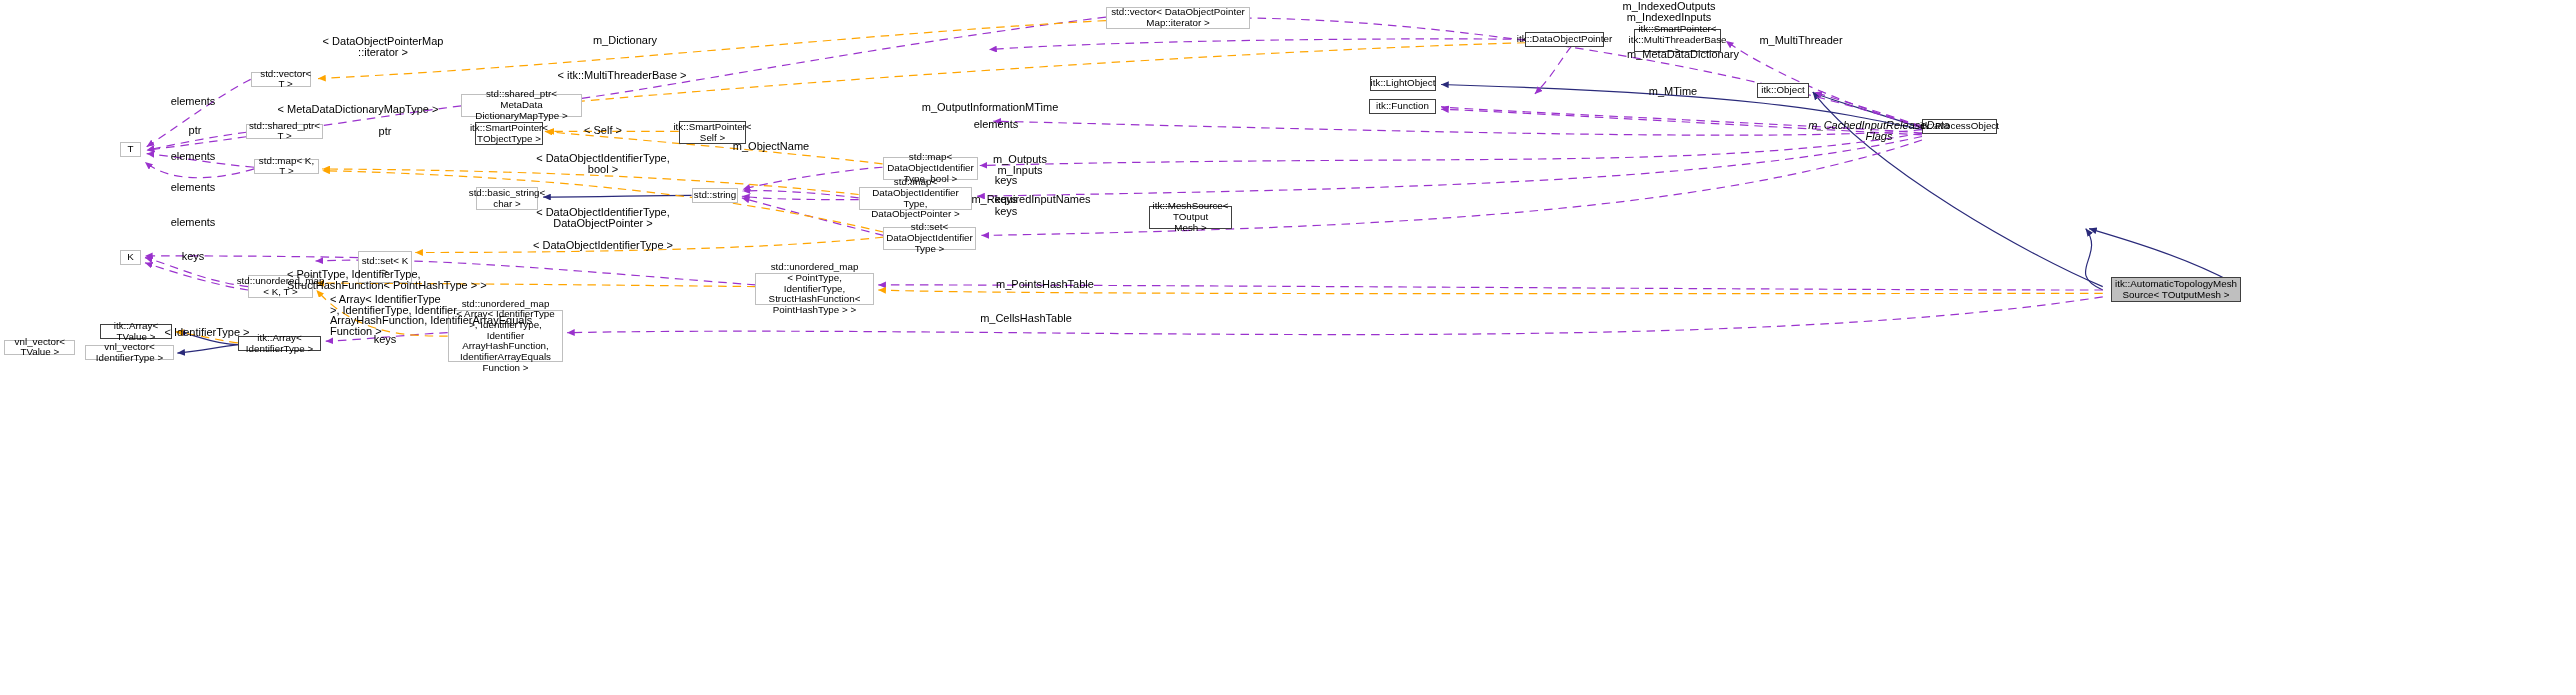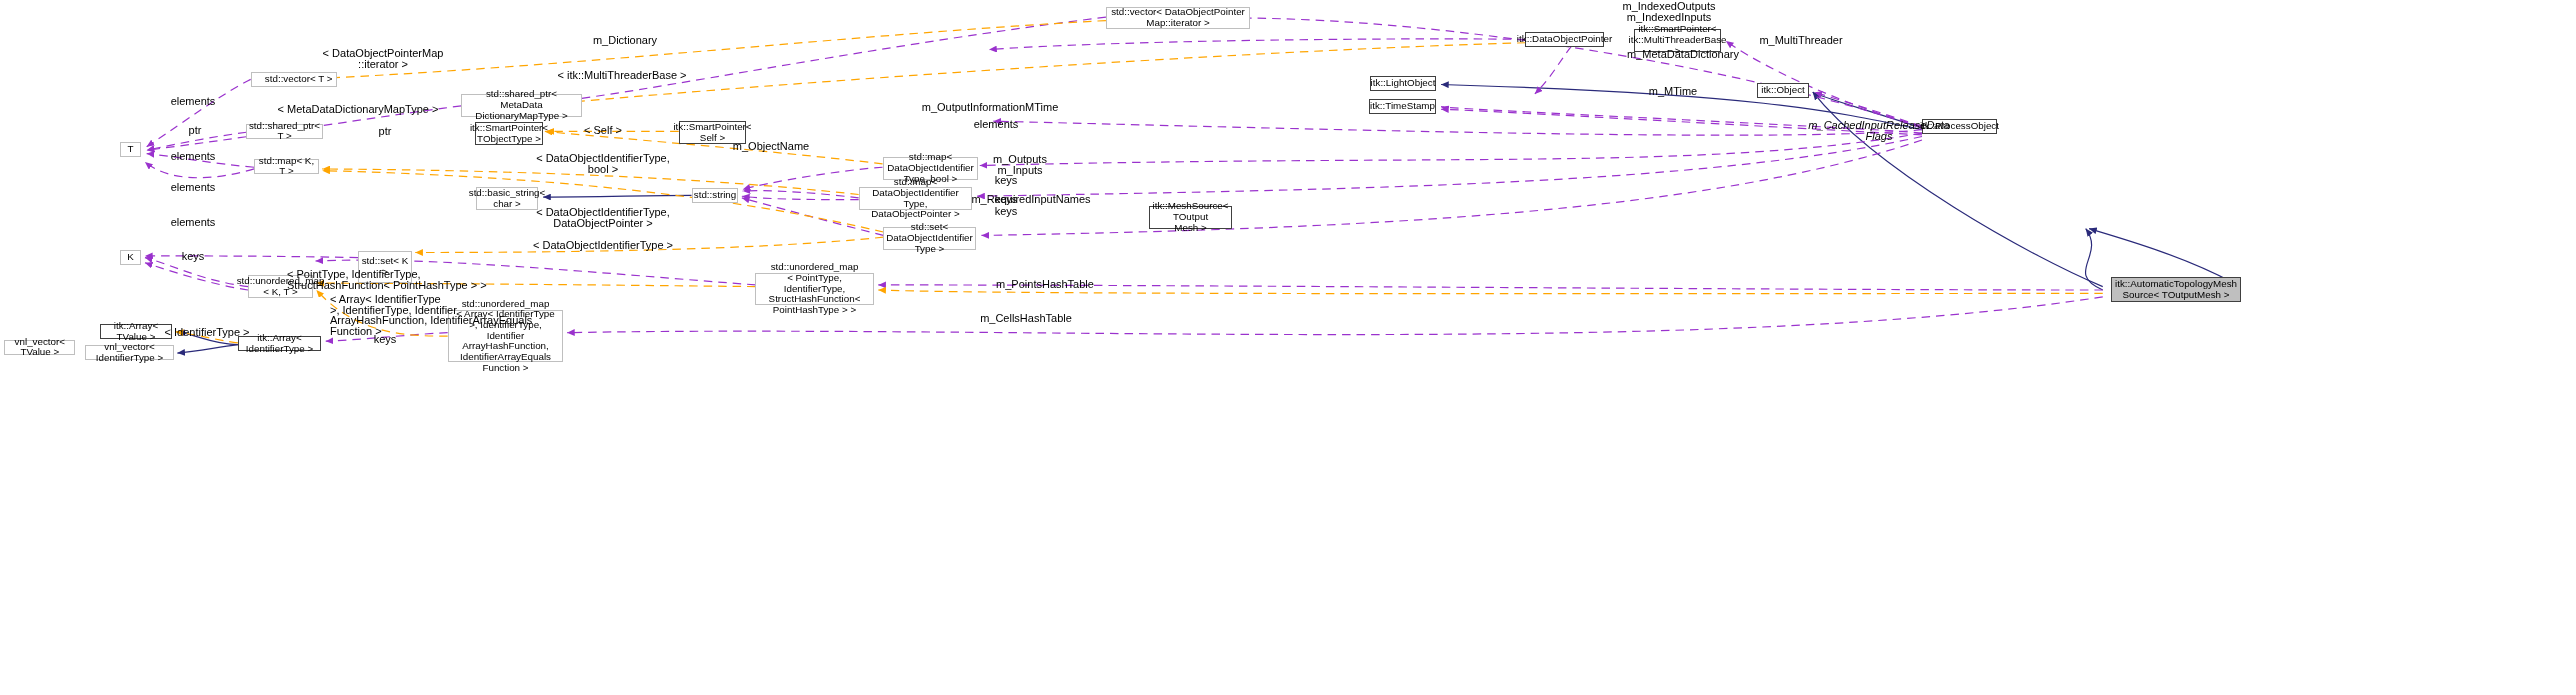--- a/index.html
+++ b/index.html
@@ -136,26 +136,26 @@
       <path d="M2466,344 C2000,344 1200,346 1030,340"></path>
     </g>
   </svg>
 
   <div id="nodes">
       <div class="node plain" style="left: 1106px; top: 6.8px; width: 144px; height: 22px;">std::vector&lt; DataObjectPointer
 Map::iterator &gt;</div>
       <div class="node bold" style="left: 1525px; top: 32px; width: 79px; height: 14.5px;">itk::DataObjectPointer</div>
       <div class="node bold" style="left: 1634px; top: 29px; width: 87px; height: 23px;">itk::SmartPointer&lt;
 itk::MultiThreaderBase &gt;</div>
-      <div class="node plain" style="left: 251px; top: 72px; width: 86px; height: 14.5px; padding-left: 12px;">std::vector&lt; T &gt;</div>
+      <div class="node plain" style="left: 251px; top: 72px; width: 60px; height: 14.5px; padding-left: 12px;">std::vector&lt; T &gt;</div>
       <div class="node bold" style="left: 1370px; top: 76px; width: 66px; height: 15.3px;">itk::LightObject</div>
       <div class="node plain" style="left: 461px; top: 94px; width: 121px; height: 23px;">std::shared_ptr&lt; MetaData
 DictionaryMapType &gt;</div>
       <div class="node bold" style="left: 1757px; top: 83px; width: 52px; height: 15.3px;">itk::Object</div>
-      <div class="node bold" style="left: 1369px; top: 99px; width: 67px; height: 14.5px;">itk::TimeStamp</div>
+      <div class="node bold" style="left: 1369px; top: 99px; width: 67px; height: 14.5px;">itk::Function</div>
       <div class="node plain" style="left: 246px; top: 124px; width: 77px; height: 14.5px;">std::shared_ptr&lt; T &gt;</div>
       <div class="node bold" style="left: 475px; top: 122px; width: 68px; height: 23px;">itk::SmartPointer&lt;
 TObjectType &gt;</div>
       <div class="node bold" style="left: 679px; top: 121px; width: 67px; height: 23px;">itk::SmartPointer&lt;
 Self &gt;</div>
       <div class="node bold" style="left: 1922px; top: 119px; width: 75px; height: 15.3px;">itk::ProcessObject</div>
       <div class="node plain" style="left: 120px; top: 142px; width: 21px; height: 14.5px;">T</div>
       <div class="node plain" style="left: 254px; top: 159px; width: 65px; height: 14.5px;">std::map&lt; K, T &gt;</div>
       <div class="node plain" style="left: 883px; top: 157px; width: 95px; height: 23px;">std::map&lt; DataObjectIdentifier
 Type, bool &gt;</div>
@@ -183,21 +183,21 @@
 &lt; Array&lt; IdentifierType
 &gt;, IdentifierType, Identifier
 ArrayHashFunction, IdentifierArrayEquals
 Function &gt;</div>
       <div class="node plain" style="left: 85px; top: 345px; width: 89px; height: 15.3px;">vnl_vector&lt; IdentifierType &gt;</div>
       <div class="node bold" style="left: 238px; top: 336px; width: 83px; height: 15.3px;">itk::Array&lt; IdentifierType &gt;</div>
     </div>
   <div id="labels">
       <div class="edge-label" style="left: 1669px; top: 0.9px;">m_IndexedOutputs
 m_IndexedInputs</div>
-      <div class="edge-label" style="left: 383px; top: 36px; margin-top: 12px;">&lt; DataObjectPointerMap
+      <div class="edge-label" style="left: 383px; top: 36px;">&lt; DataObjectPointerMap
 ::iterator &gt;</div>
       <div class="edge-label" style="left: 1801px; top: 35px;">m_MultiThreader</div>
       <div class="edge-label" style="left: 625px; top: 35px;">m_Dictionary</div>
       <div class="edge-label" style="left: 1683px; top: 49px;">m_MetaDataDictionary</div>
       <div class="edge-label" style="left: 622px; top: 70px;">&lt; itk::MultiThreaderBase &gt;</div>
       <div class="edge-label" style="left: 193px; top: 96px;">elements</div>
       <div class="edge-label" style="left: 1673px; top: 86px;">m_MTime</div>
       <div class="edge-label" style="left: 990px; top: 102px;">m_OutputInformationMTime</div>
       <div class="edge-label" style="left: 358px; top: 104px;">&lt; MetaDataDictionaryMapType &gt;</div>
       <div class="edge-label" style="left: 195px; top: 125px;">ptr</div>

